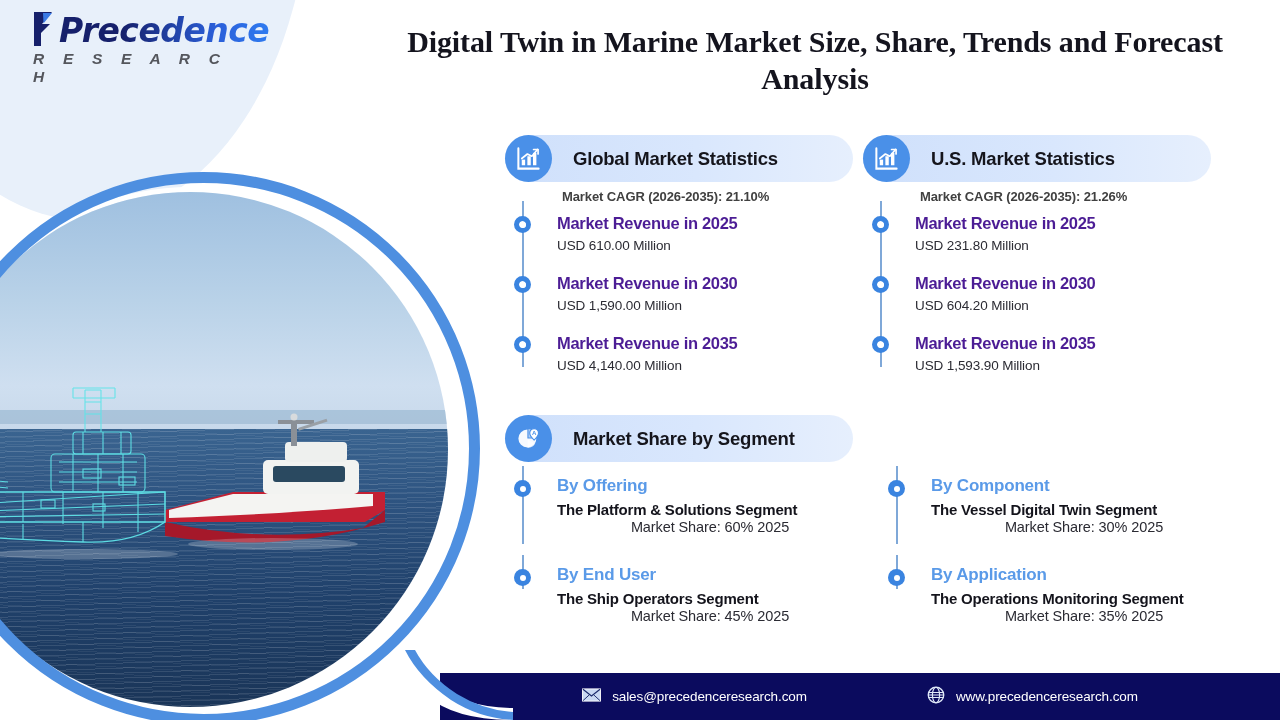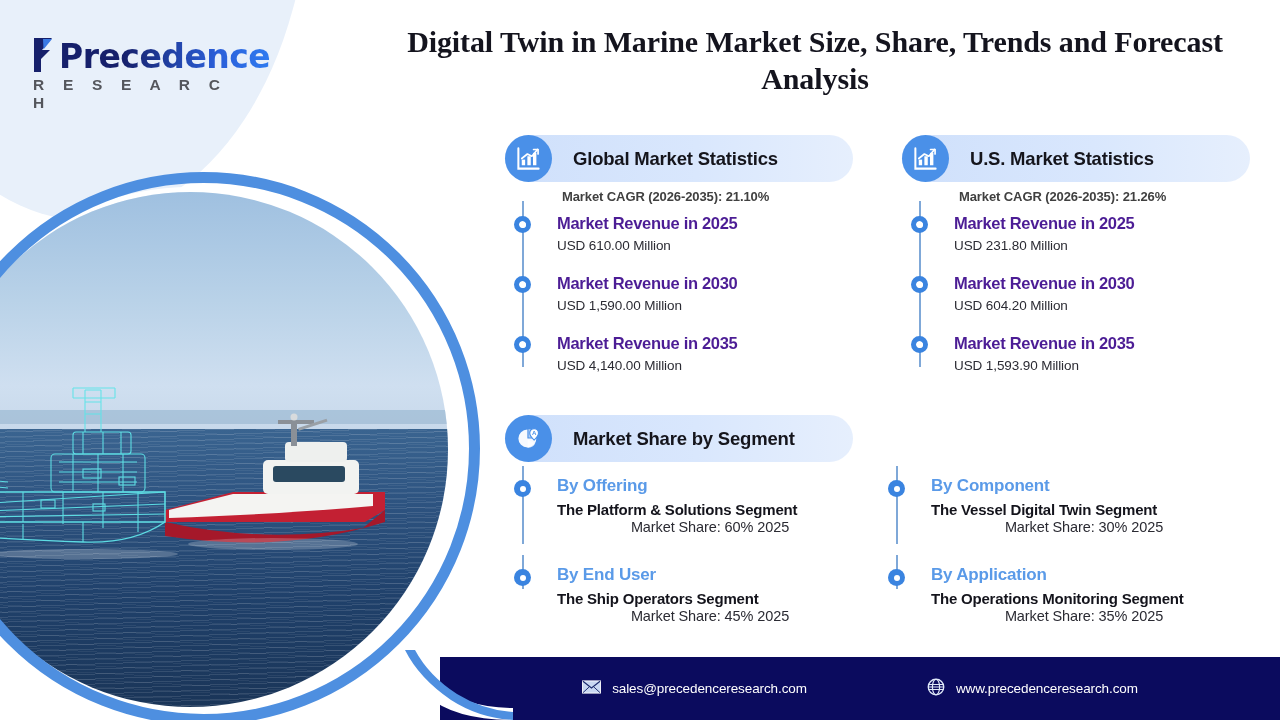--- a/index.html
+++ b/index.html
@@ -27,23 +27,24 @@
     height: 410px;
     background: #e8f0fa;
     border-radius: 0 0 60% 60% / 0 0 100% 100%;
     z-index: 0;
   }
 
   
   .logo {
     position: absolute;
     left: 30px;
-    top: 34px;
+    top: 8px;
     z-index: 5;
     width: 210px;
+    font-style: italic;
   }
   .logo-main {
     display: flex;
     align-items: flex-end;
     height: 40px;
     line-height: 1;
   }
   .logo-mark {
     position: relative;
     width: 30px;
@@ -232,22 +233,20 @@
   .tl-value {
     font-size: 13.5px;
     font-weight: 400;
     color: #2b2b33;
     margin-top: 4px;
     letter-spacing: -0.1px;
   }
 
   .stats-row {
     display: flex;
-    gap: 38px;
-    justify-content: space-between;
   }
   .stats-col { width: 358px; }
 
   
   .segment-wrap { margin-top: 22px; }
   .seg-grid {
     display: flex;
     gap: 16px;
     margin-top: 14px;
   }
@@ -308,21 +307,21 @@
     letter-spacing: -0.1px;
     text-align: center;
   }
 
   
   .footer {
     position: absolute;
     left: 440px;
     right: 0;
     bottom: 0;
-    height: 63px;
+    height: 47px;
     background: #0b0b5e;
     z-index: 1;
     display: flex;
     align-items: center;
     justify-content: center;
     gap: 120px;
   }
   .foot-item {
     display: flex;
     align-items: center;

